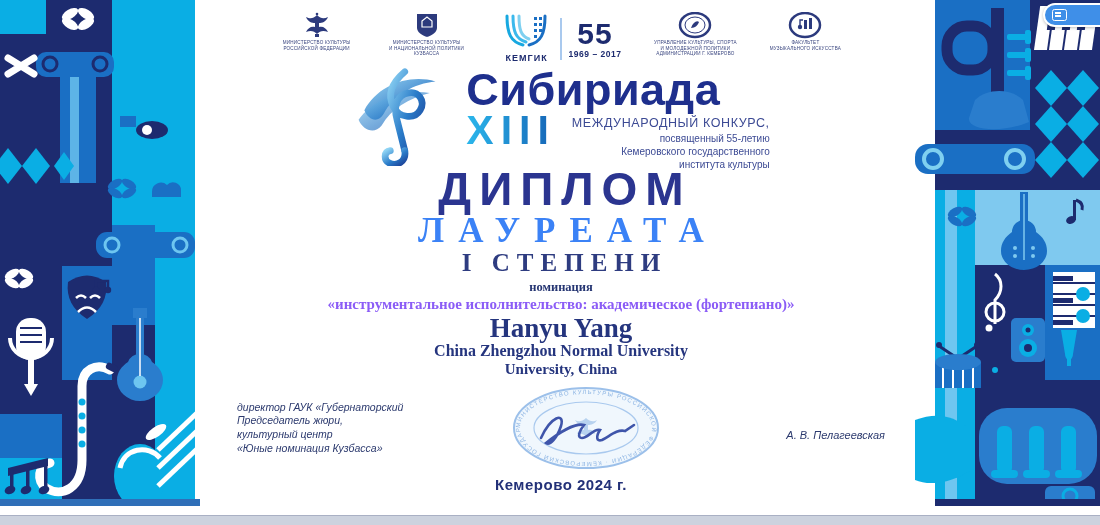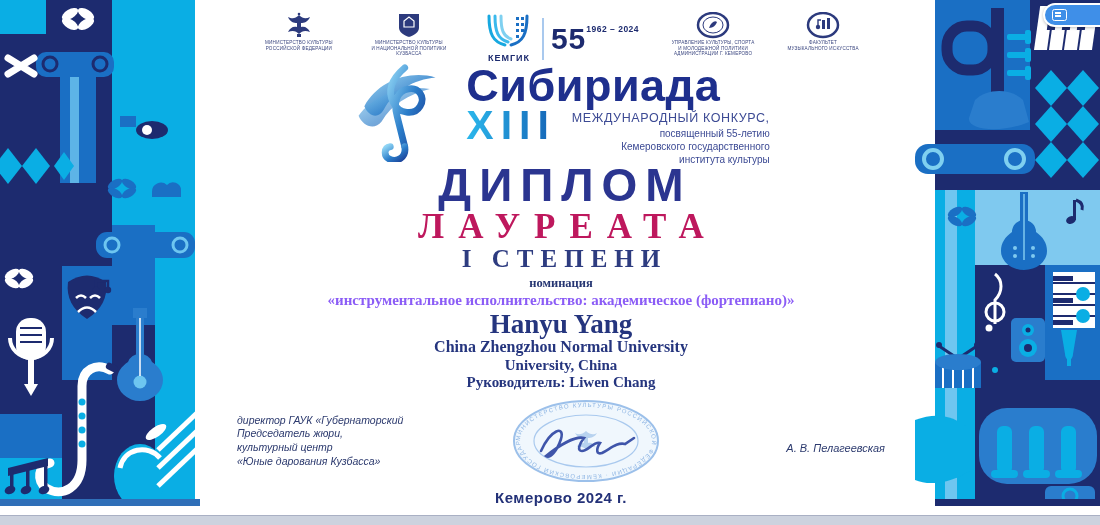--- a/index.html
+++ b/index.html
@@ -19,38 +19,38 @@
   .content{position:absolute;left:205px;top:0;width:712px;height:506px;display:flex;flex-direction:column;align-items:center;}
 
   
   .logos{display:flex;align-items:flex-start;justify-content:center;gap:18px;margin-top:12px;height:56px;}
   .emblem{display:flex;flex-direction:column;align-items:center;width:92px;}
   .emblem .cap{font-size:4.6px;line-height:1.25;color:#39457f;text-align:center;letter-spacing:.2px;}
   .kemgik{display:flex;align-items:center;gap:7px;margin:2px 10px 0 10px;}
   .kemgik-left{display:flex;flex-direction:column;align-items:center;}
   .kemgik-name{font-size:9px;font-weight:bold;color:#1d2b6f;letter-spacing:1px;margin-top:1px;}
   .kemgik-div{width:2px;height:42px;background:#a9c9ee;}
-  .anniv{display:flex;flex-direction:row;line-height:1;}
+  .anniv{display:flex;flex-direction:column;align-items:center;line-height:1;}
   .anniv-num{font-size:30px;font-weight:800;color:#1d2b6f;letter-spacing:1px;}
   .anniv-years{font-size:8.5px;font-weight:bold;color:#1d2b6f;margin-top:1px;letter-spacing:.5px;}
 
   
   .brand{display:flex;align-items:flex-start;margin-top:2px;height:96px;gap:20px;}
   .brand-text{display:flex;flex-direction:column;}
   .brand-title{font-size:45px;font-weight:800;color:#1e2f8d;line-height:.9;letter-spacing:.5px;}
   .brand-row{display:flex;align-items:flex-start;}
   .edition{font-size:41px;font-weight:800;letter-spacing:7px;line-height:.95;
      background:linear-gradient(90deg,#2bb7ec,#1563b5);-webkit-background-clip:text;background-clip:text;color:transparent;}
   .subtitle{margin-left:16px;margin-top:5px;text-align:right;color:#3c4a94;}
   .sub0{font-size:12.5px;letter-spacing:.6px;margin-bottom:2px;}
   .subN{font-size:10px;line-height:1.3;}
 
   
   .doc-type{font-size:46px;font-weight:800;color:#2b3590;letter-spacing:8px;padding-left:8px;line-height:1;margin-top:0px;}
-  .rank{font-family:"Liberation Serif",serif;font-size:35px;font-weight:bold;color:#be185d;letter-spacing:14px;padding-left:14px;line-height:1.08;}
+  .rank{font-family:"Liberation Serif",serif;font-size:35px;font-weight:bold;color:#3b82f6;letter-spacing:14px;padding-left:14px;line-height:1.08;}
   .degree{font-family:"Liberation Serif",serif;font-size:25px;font-weight:bold;color:#2e3c80;letter-spacing:7px;padding-left:7px;line-height:1.05;}
   .nom-label{font-family:"Liberation Serif",serif;font-size:12.5px;font-weight:bold;color:#253572;margin-top:4px;}
   .nomination{font-family:"Liberation Serif",serif;font-size:15px;font-weight:bold;color:#8b5cf6;line-height:1.2;}
   .recipient{font-family:"Liberation Serif",serif;font-size:27px;font-weight:bold;color:#25357e;line-height:1.05;margin-top:1px;}
   .institution{font-family:"Liberation Serif",serif;font-size:16px;font-weight:bold;color:#25357e;line-height:1.15;}
   .city{font-family:"Liberation Serif",serif;font-size:15px;font-weight:bold;color:#25357e;line-height:1.15;}
   .supervisor{font-family:"Liberation Serif",serif;font-size:15px;font-weight:bold;color:#25357e;line-height:1.15;}
 
   
   .signing{display:flex;align-items:center;justify-content:center;width:100%;margin-top:2px;height:96px;}
@@ -339,21 +339,21 @@
               <rect x="33" y="15" width="3" height="3"></rect>
                 <rect x="38" y="15" width="3" height="3"></rect>
               <rect x="33" y="21" width="3" height="3"></rect>
             </g>
           </svg>
           <div class="kemgik-name">КЕМГИК</div>
         </div>
         <div class="kemgik-div"></div>
         <div class="anniv">
           <div class="anniv-num">55</div>
-          <div class="anniv-years">1962 – 2024</div>
+          <div class="anniv-years">1969 – 2017</div>
         </div>
       </div>
 
       <div class="emblem">
         <svg width="34" height="28" viewBox="0 0 34 28">
           <ellipse cx="17" cy="13" rx="15" ry="12" fill="none" stroke="#2c3a7d" stroke-width="2.5"></ellipse>
           <ellipse cx="17" cy="13" rx="10" ry="8" fill="none" stroke="#2c3a7d" stroke-width="1"></ellipse>
           <path d="M13 16 c2 -6 6 -8 8 -6 c-1 3 -4 6 -8 6 z" fill="#2c3a7d"></path>
         </svg>
         <div class="cap">УПРАВЛЕНИЕ КУЛЬТУРЫ, СПОРТА</div>
@@ -403,28 +403,27 @@
     </div>
 
     <div class="doc-type">ДИПЛОМ</div>
     <div class="rank">ЛАУРЕАТА</div>
     <div class="degree">I СТЕПЕНИ</div>
     <div class="nom-label">номинация</div>
     <div class="nomination">«инструментальное исполнительство: академическое (фортепиано)»</div>
     <div class="recipient">Hanyu Yang</div>
     <div class="institution">China Zhengzhou Normal University</div>
     <div class="city">University, China</div>
-    <div class="supervisor">Руководитель: Liwen Chang</div>
 
     <div class="signing">
       <div class="position">
         <div>директор ГАУК «Губернаторский</div>
         <div>Председатель жюри,</div>
         <div>культурный центр</div>
-        <div>«Юные дарования Кузбасса»</div>
+        <div>«Юные номинация Кузбасса»</div>
       </div>
       <div class="stamp-wrap">
         <svg width="190" height="96" viewBox="0 0 190 96">
           <defs>
             <path id="rim" d="M95 48 m-66 0 a66 34 0 1 1 132 0 a66 34 0 1 1 -132 0"></path>
           </defs>
           <ellipse cx="95" cy="48" rx="72" ry="40" fill="rgba(205,228,250,0.30)" stroke="#9cc0ea" stroke-width="2"></ellipse>
           <ellipse cx="95" cy="48" rx="52" ry="26" fill="none" stroke="#a9c9ee" stroke-width="1.2"></ellipse>
           <path d="M95 38 c-4 4 -8 4 -11 2 c2 4 6 5 9 5 v5 c-3 -1 -6 1 -7 4 c3 -1 6 0 9 2 c3 -2 6 -3 9 -2 c-1 -3 -4 -5 -7 -4 v-5 c3 0 7 -1 9 -5 c-3 2 -7 2 -11 -2 z" fill="#b7d2ef"></path>
           <text font-size="6" fill="#8fb6e4" letter-spacing="1.2" font-family="Liberation Sans, sans-serif">

